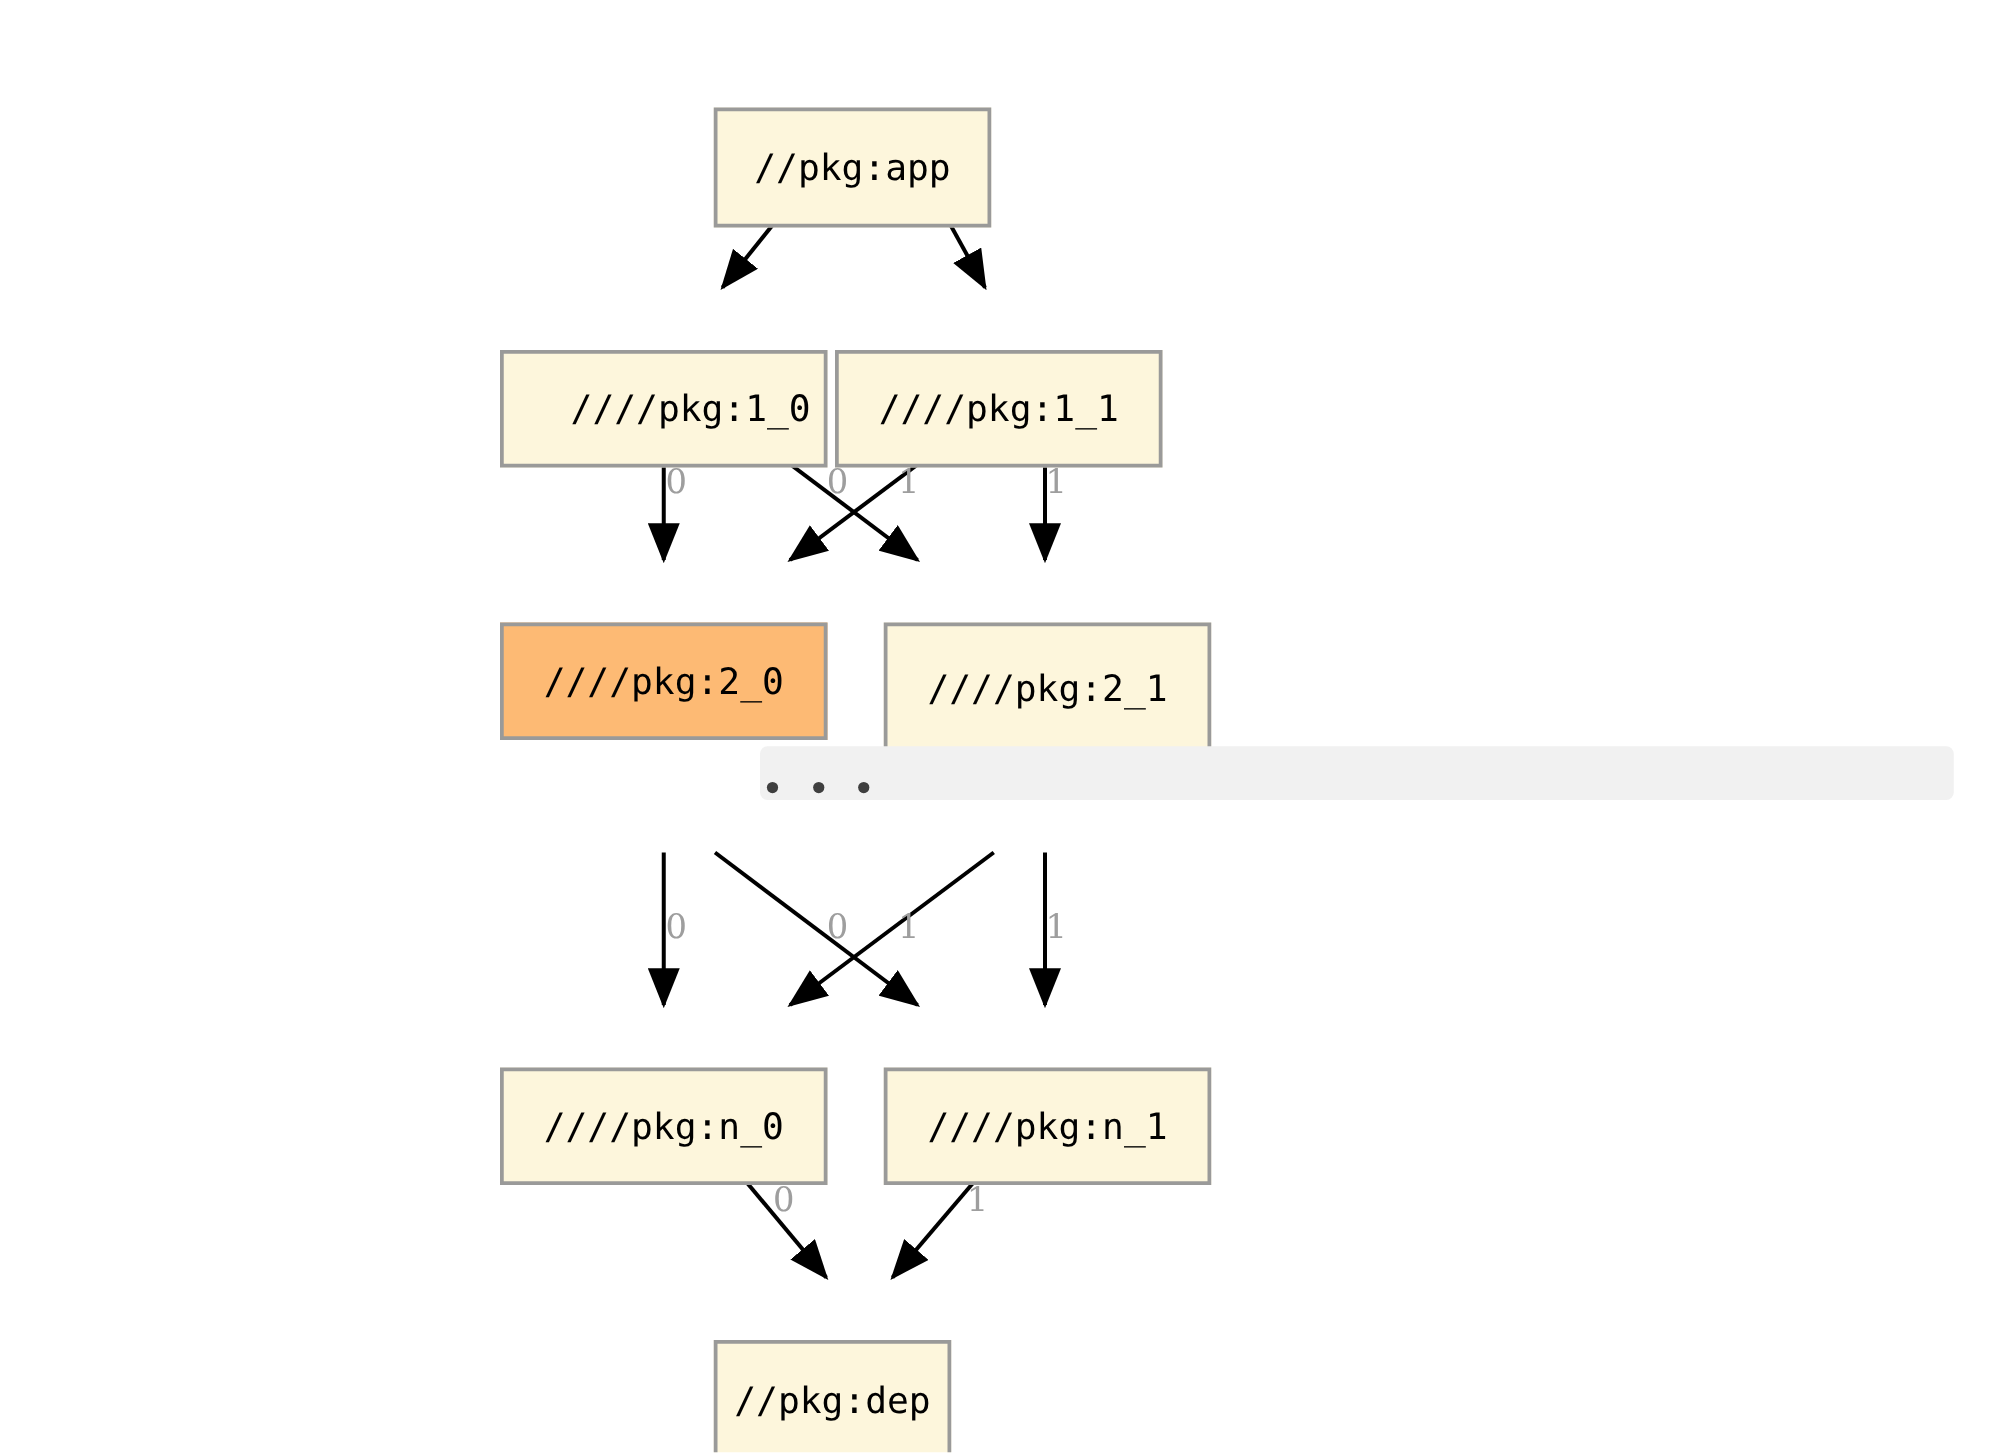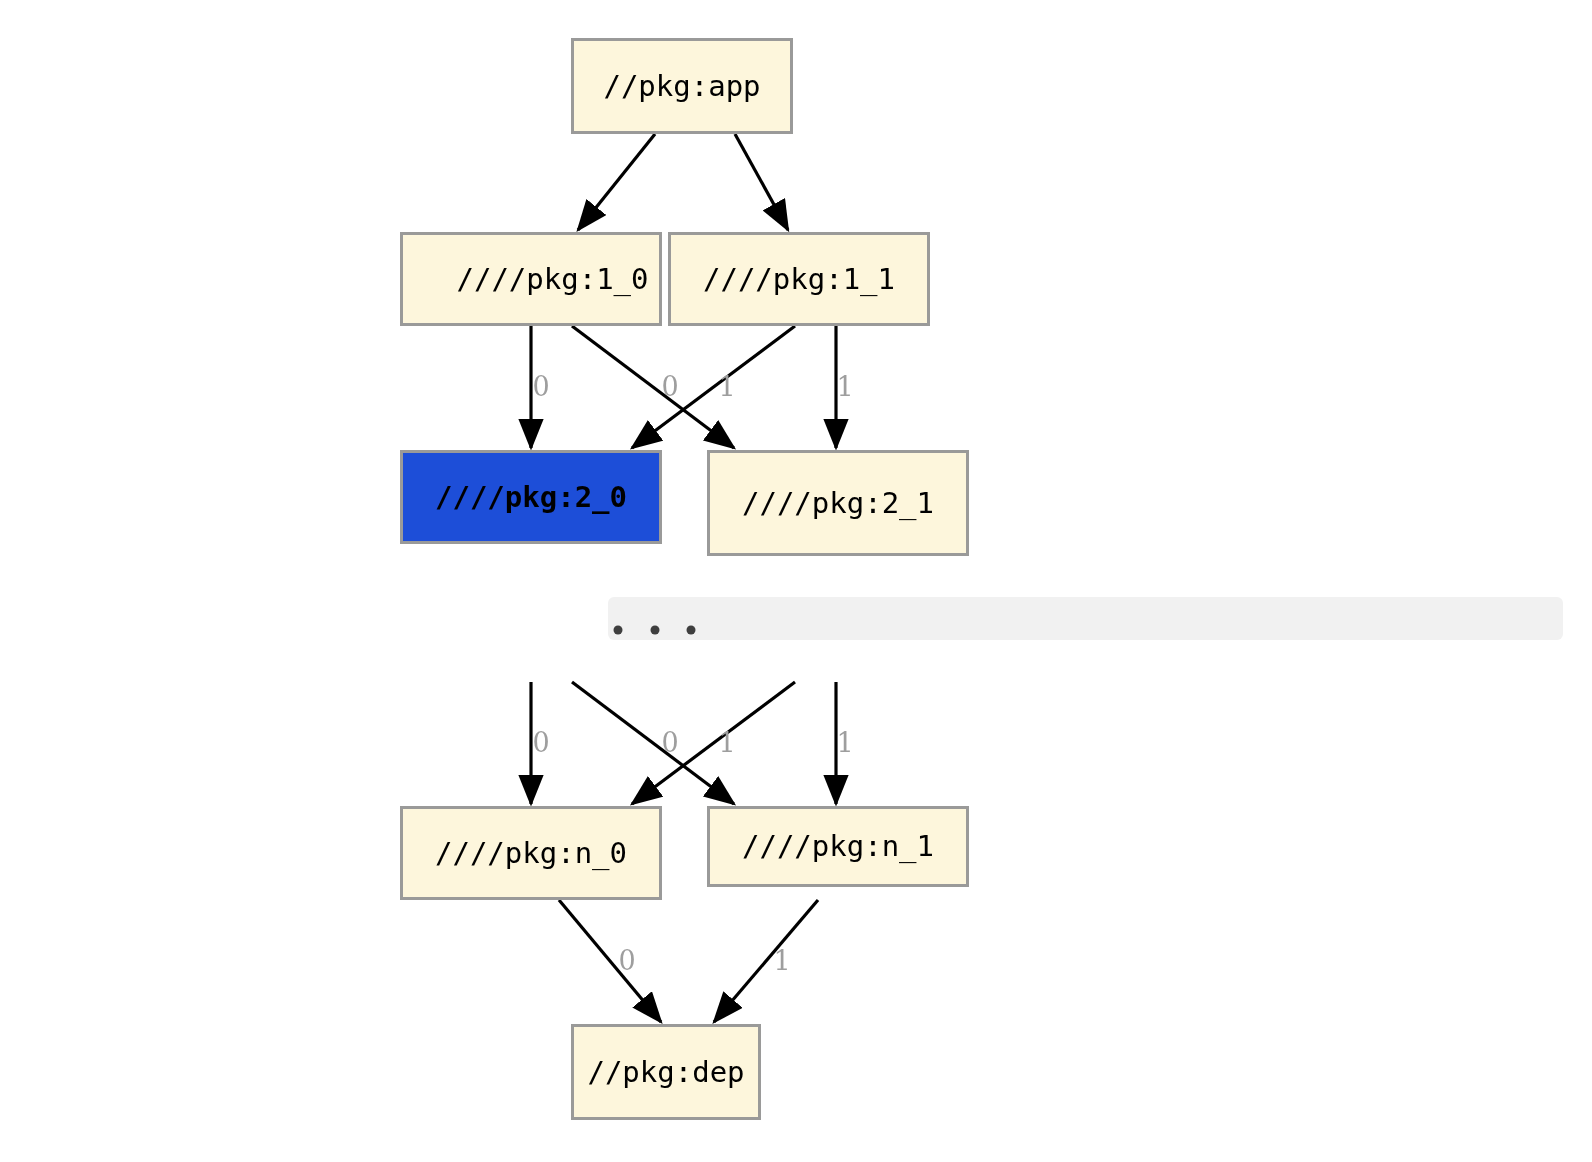--- a/index.html
+++ b/index.html
@@ -25,20 +25,21 @@
     height: 1162px;
   }
   .node-box {
     position: absolute;
     box-sizing: border-box;
     background: #fdf6dc;
     border: 3px solid #9a9a99;
     display: flex;
     align-items: center;
     justify-content: center;
+    margin-top: 48px;
   }
   .node-label {
     font-family: "DejaVu Sans Mono", "Liberation Mono", monospace;
     font-size: 29px;
     color: #000000;
     letter-spacing: 0px;
     white-space: pre;
     line-height: 1;
   }
   .edge-label {
@@ -94,30 +95,30 @@
   <div id="nodes-group">
       <div class="node-box" style="left: 571px; top: 38px; width: 222px; height: 96px; background: rgb(253, 246, 220); border-color: rgb(154, 154, 153);">
         <span class="node-label">//pkg:app</span>
       </div>
       <div class="node-box" style="left: 400px; top: 232px; width: 262px; height: 94px; background: rgb(253, 246, 220); border-color: rgb(154, 154, 153); padding-left: 43px;">
         <span class="node-label">////pkg:1_0</span>
       </div>
       <div class="node-box" style="left: 668px; top: 232px; width: 262px; height: 94px; background: rgb(253, 246, 220); border-color: rgb(154, 154, 153);">
         <span class="node-label">////pkg:1_1</span>
       </div>
-      <div class="node-box" style="left: 400px; top: 450px; width: 262px; height: 94px; background: #1d4ed8; border-color: rgb(154, 154, 153); font-weight: bold;">
+      <div class="node-box" style="left: 400px; top: 450px; width: 262px; height: 94px; background: #fdba74; border-color: rgb(154, 154, 153);">
         <span class="node-label">////pkg:2_0</span>
       </div>
       <div class="node-box" style="left: 707px; top: 450px; width: 262px; height: 106px; background: rgb(253, 246, 220); border-color: rgb(154, 154, 153);">
         <span class="node-label">////pkg:2_1</span>
       </div>
       <div class="node-box" style="left: 400px; top: 806px; width: 262px; height: 94px; background: rgb(253, 246, 220); border-color: rgb(154, 154, 153);">
         <span class="node-label">////pkg:n_0</span>
       </div>
-      <div class="node-box" style="left: 707px; top: 806px; width: 262px; height: 81px; background: rgb(253, 246, 220); border-color: rgb(154, 154, 153);">
+      <div class="node-box" style="left: 707px; top: 806px; width: 262px; height: 94px; background: rgb(253, 246, 220); border-color: rgb(154, 154, 153);">
         <span class="node-label">////pkg:n_1</span>
       </div>
       <div class="node-box" style="left: 571px; top: 1024px; width: 190px; height: 96px; background: rgb(253, 246, 220); border-color: rgb(154, 154, 153);">
         <span class="node-label">//pkg:dep</span>
       </div>
     </div>
   <div id="edge-labels-group">
       <div class="edge-label" style="left: 541px; top: 386px; color: rgb(158, 158, 158);">0</div>
       <div class="edge-label" style="left: 670px; top: 386px; color: rgb(158, 158, 158);">0</div>
       <div class="edge-label" style="left: 727px; top: 386px; color: rgb(158, 158, 158);">1</div>

